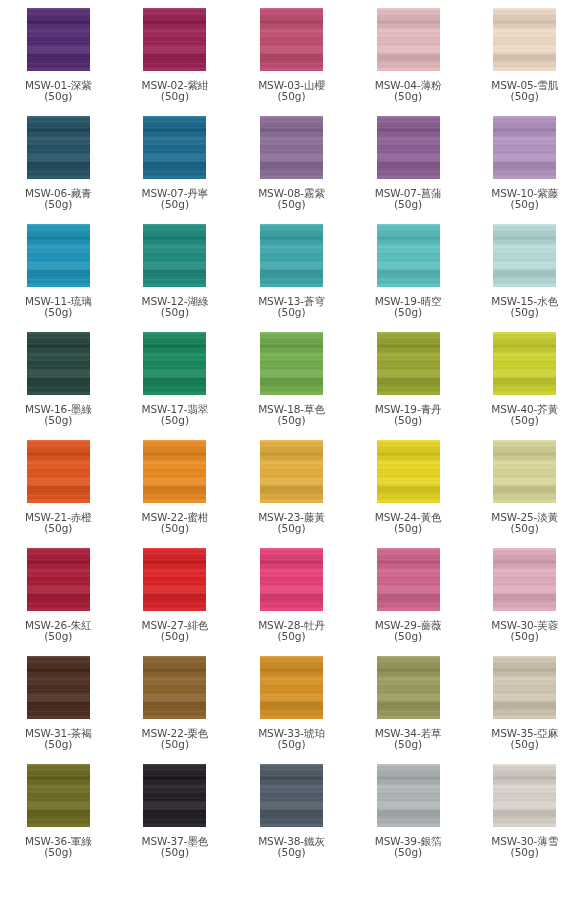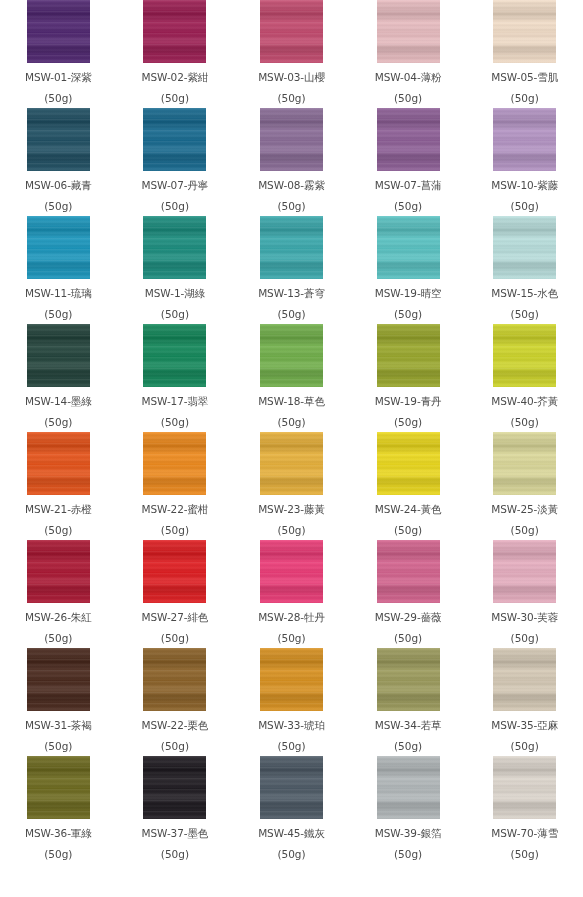--- a/index.html
+++ b/index.html
@@ -13,20 +13,21 @@
     font-family: "DejaVu Sans", "Liberation Sans", sans-serif;
     overflow: hidden;
   }
   #catalog-grid {
     display: grid;
     grid-template-columns: repeat(5, 1fr);
     grid-template-rows: repeat(8, 108px);
     width: 583px;
     height: 681px;
     box-sizing: border-box;
+    padding-top: 8px;
     text-align: center;
   }
   .swatch-cell {
     display: flex;
     flex-direction: column;
     align-items: center;
     box-sizing: border-box;
   }
   .swatch-chip {
     width: 63px;
@@ -69,21 +70,21 @@
     font-size: 10.5px;
     color: #4a4a4a;
     margin-top: 9px;
     line-height: 1;
     white-space: nowrap;
     letter-spacing: -0.1px;
   }
   .swatch-weight {
     font-size: 10.5px;
     color: #4a4a4a;
-    margin-top: 10px;
+    margin-top: 0;
     line-height: 1;
     white-space: nowrap;
   }
 </style>
 </head>
 <body style="background-color: rgb(255, 255, 255);">
 
 <div id="catalog-grid">
     <div class="swatch-cell">
       <div class="swatch-chip" style="background-color: rgb(79, 38, 112);"></div>
@@ -135,41 +136,41 @@
       <div class="swatch-code">MSW-10-紫藤</div>
       <div class="swatch-weight">(50g)</div>
     </div>
     <div class="swatch-cell">
       <div class="swatch-chip" style="background-color: rgb(25, 150, 189);"></div>
       <div class="swatch-code">MSW-11-琉璃</div>
       <div class="swatch-weight">(50g)</div>
     </div>
     <div class="swatch-cell">
       <div class="swatch-chip" style="background-color: rgb(26, 141, 126);"></div>
-      <div class="swatch-code">MSW-1-湖綠</div>
+      <div class="swatch-code">MSW-12-湖綠</div>
       <div class="swatch-weight">(50g)</div>
     </div>
     <div class="swatch-cell">
       <div class="swatch-chip" style="background-color: rgb(58, 169, 173);"></div>
       <div class="swatch-code">MSW-13-蒼穹</div>
       <div class="swatch-weight">(50g)</div>
     </div>
     <div class="swatch-cell">
       <div class="swatch-chip" style="background-color: rgb(89, 195, 195);"></div>
       <div class="swatch-code">MSW-19-晴空</div>
       <div class="swatch-weight">(50g)</div>
     </div>
     <div class="swatch-cell">
       <div class="swatch-chip" style="background-color: rgb(185, 223, 221);"></div>
       <div class="swatch-code">MSW-15-水色</div>
       <div class="swatch-weight">(50g)</div>
     </div>
     <div class="swatch-cell">
       <div class="swatch-chip" style="background-color: rgb(34, 67, 59);"></div>
-      <div class="swatch-code">MSW-14-墨綠</div>
+      <div class="swatch-code">MSW-16-墨綠</div>
       <div class="swatch-weight">(50g)</div>
     </div>
     <div class="swatch-cell">
       <div class="swatch-chip" style="background-color: rgb(18, 136, 90);"></div>
       <div class="swatch-code">MSW-17-翡翠</div>
       <div class="swatch-weight">(50g)</div>
     </div>
     <div class="swatch-cell">
       <div class="swatch-chip" style="background-color: rgb(113, 176, 74);"></div>
       <div class="swatch-code">MSW-18-草色</div>
@@ -265,26 +266,26 @@
       <div class="swatch-code">MSW-36-軍綠</div>
       <div class="swatch-weight">(50g)</div>
     </div>
     <div class="swatch-cell">
       <div class="swatch-chip" style="background-color: rgb(30, 26, 32);"></div>
       <div class="swatch-code">MSW-37-墨色</div>
       <div class="swatch-weight">(50g)</div>
     </div>
     <div class="swatch-cell">
       <div class="swatch-chip" style="background-color: rgb(76, 89, 101);"></div>
-      <div class="swatch-code">MSW-45-鐵灰</div>
+      <div class="swatch-code">MSW-38-鐵灰</div>
       <div class="swatch-weight">(50g)</div>
     </div>
     <div class="swatch-cell">
       <div class="swatch-chip" style="background-color: rgb(178, 184, 186);"></div>
       <div class="swatch-code">MSW-39-銀箔</div>
       <div class="swatch-weight">(50g)</div>
     </div>
     <div class="swatch-cell">
       <div class="swatch-chip" style="background-color: rgb(221, 214, 205);"></div>
-      <div class="swatch-code">MSW-70-薄雪</div>
+      <div class="swatch-code">MSW-30-薄雪</div>
       <div class="swatch-weight">(50g)</div>
     </div>
   </div>
 
 </body></html>

